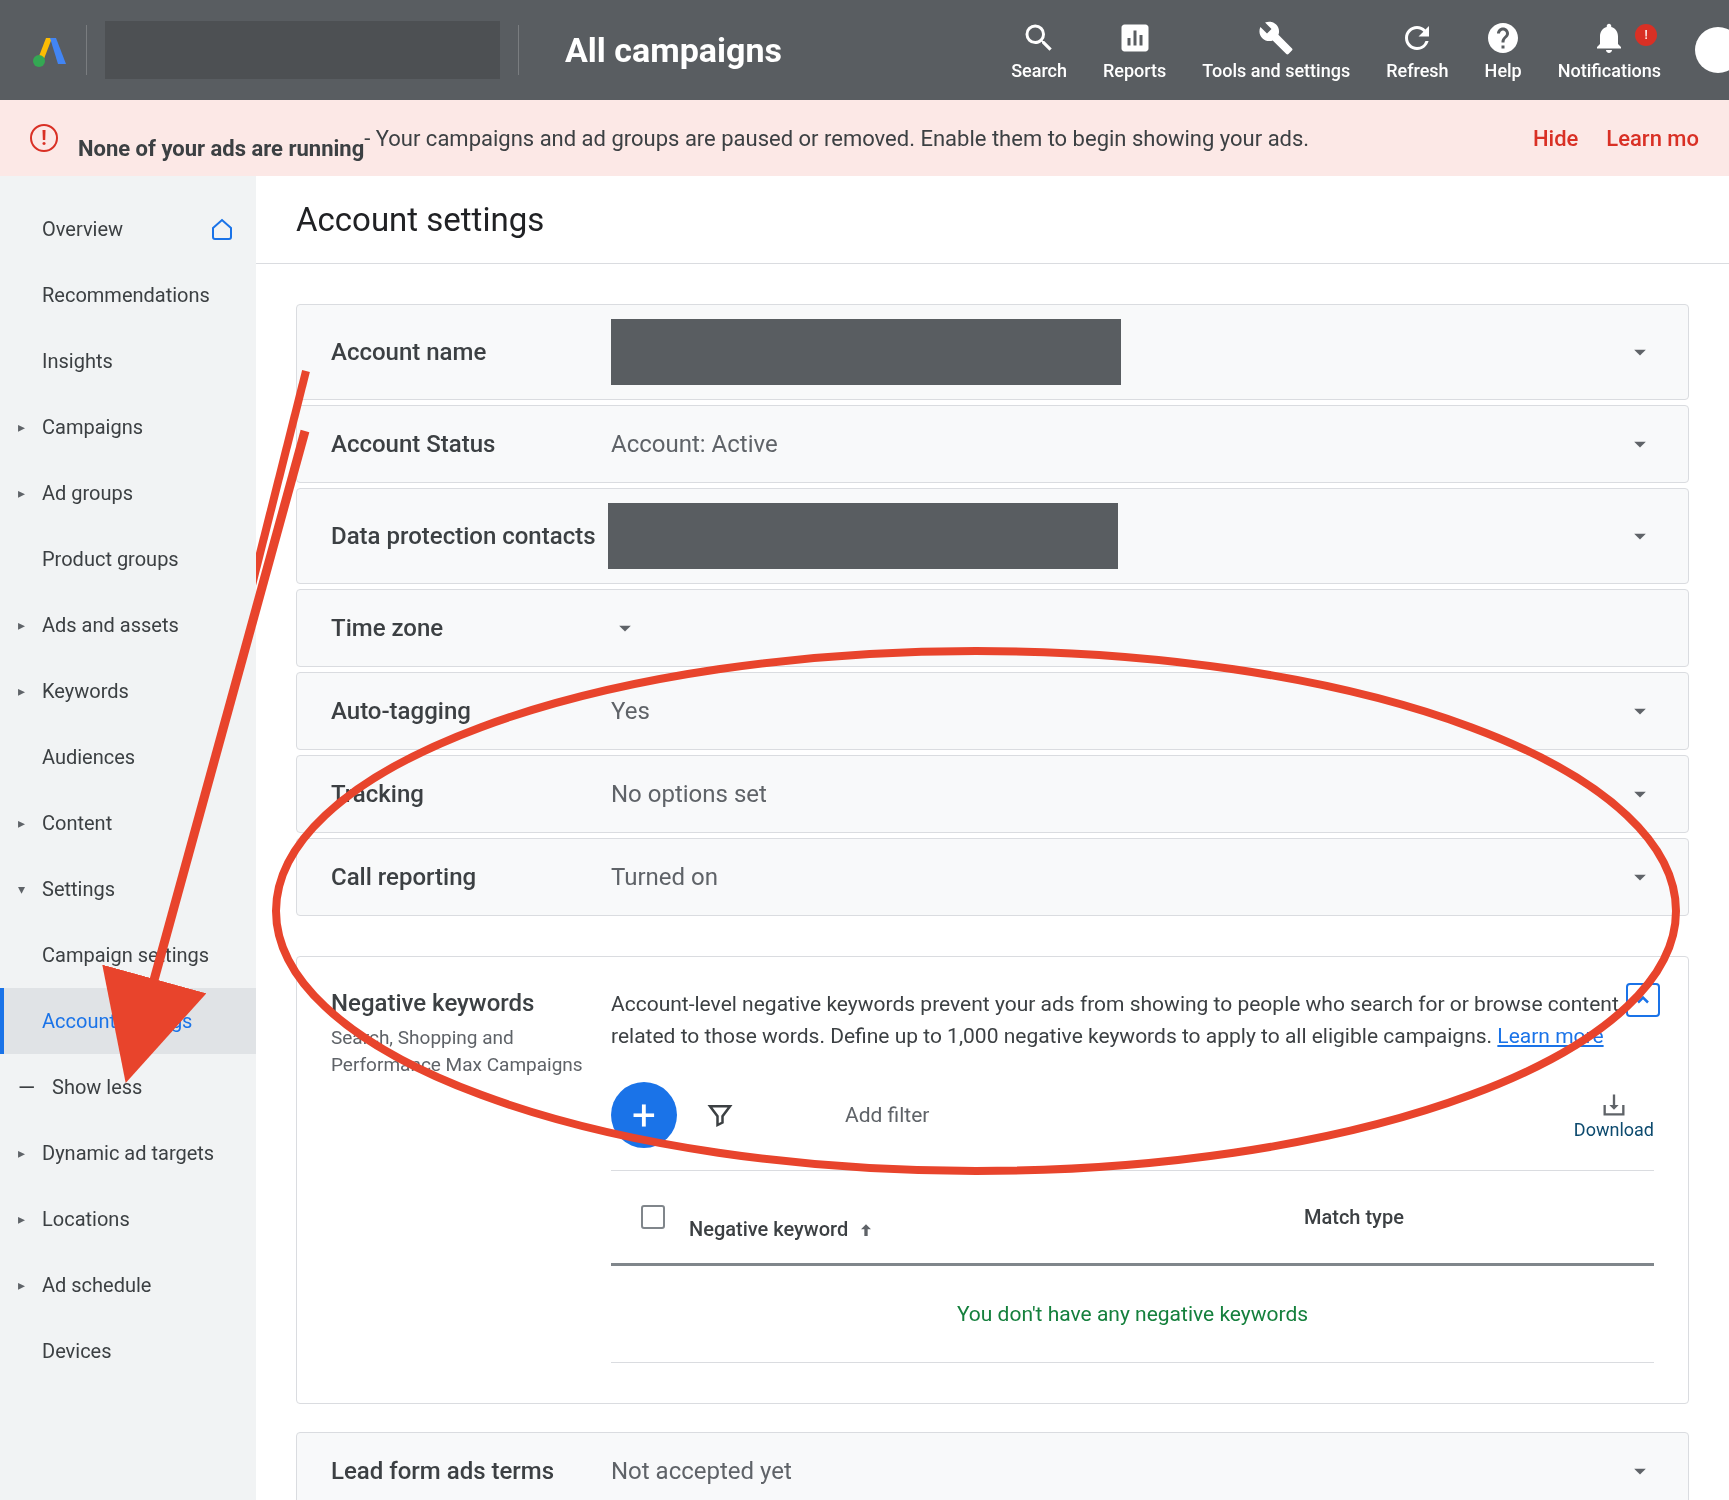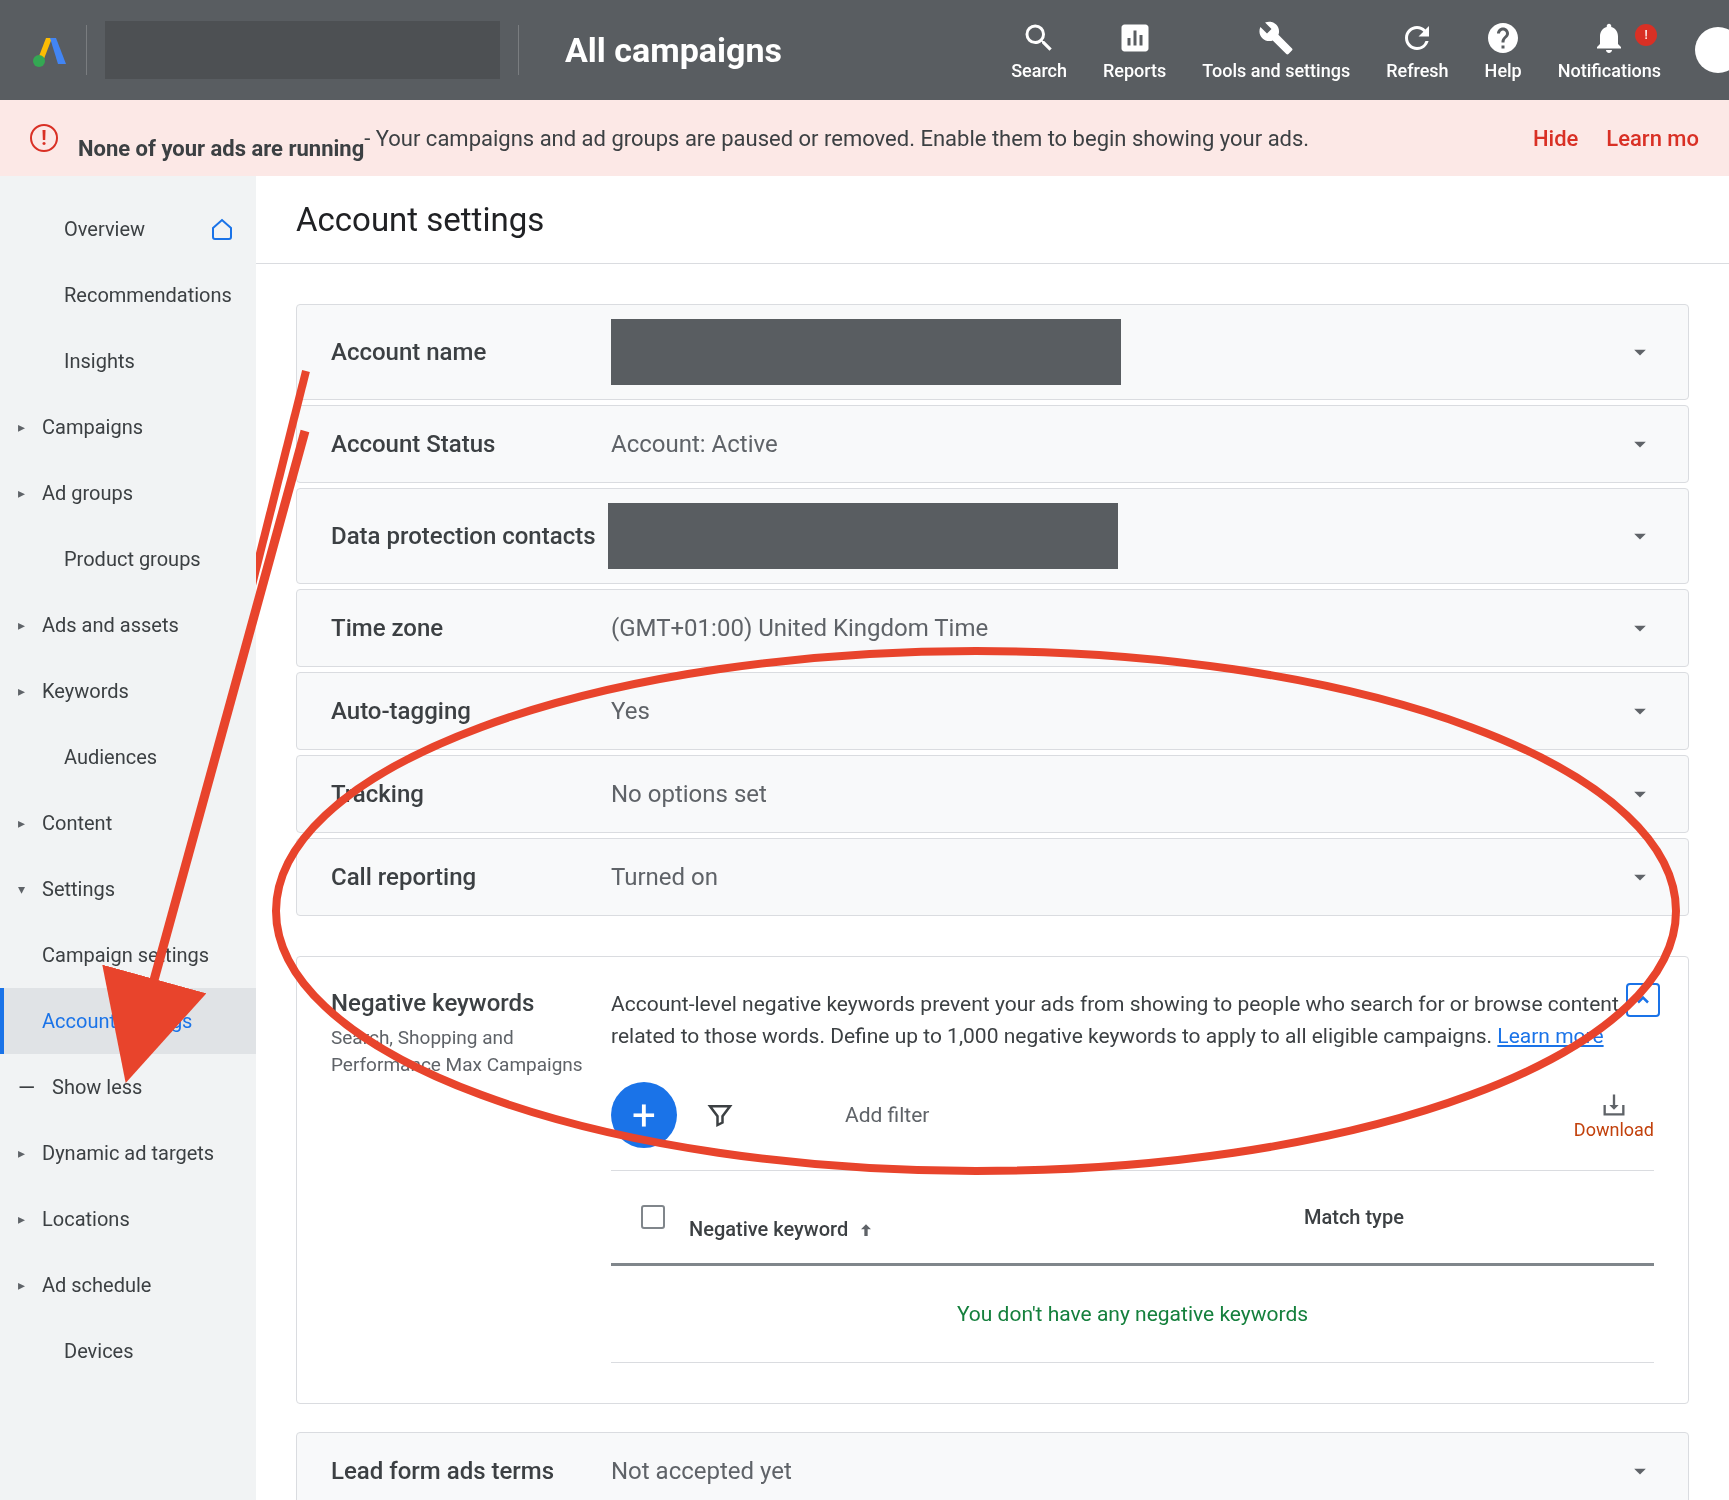--- a/index.html
+++ b/index.html
@@ -25,21 +25,21 @@
   .alert-normal { font-weight: 400; }
   .alert-spacer { flex: 1; }
   .alert-link { color: #d93025; font-weight: 500; cursor: pointer; margin-left: 28px; }
 
   
   .layout { display: flex; height: calc(1500px - 176px); }
 
   
   .sidebar { width: 256px; background: #f1f3f4; padding-top: 20px; font-size: 20px; color: #3c4043; position: relative; }
   .sidebar-item { height: 66px; display: flex; align-items: center; padding-left: 42px; cursor: pointer; position: relative; }
-  .sidebar-item.no-caret { padding-left: 64px; text-align: center; }
+  .sidebar-item.no-caret { padding-left: 42px; text-align: center; }
   .sidebar-item .caret { position: absolute; left: 18px; font-size: 14px; color: #5f6368; }
   .sidebar-item.expanded .caret::before { content: "▾"; }
   .sidebar-item:not(.expanded) .caret::before { content: "▸"; }
   .sidebar-item .home-icon { position: absolute; right: 22px; }
   .sidebar-sub { height: 66px; display: flex; align-items: center; padding-left: 42px; cursor: pointer; font-size: 20px; position: relative; }
   .sidebar-sub.active { background: #e0e3e6; color: #1a73e8; font-weight: 400; }
   .sidebar-sub.active::before { content:""; position:absolute; left:0; top:0; bottom:0; width:4px; background:#1a73e8; }
   .show-less { height: 66px; display: flex; align-items: center; padding-left: 52px; cursor: pointer; font-size: 20px; position: relative; }
   .show-less .minus { position: absolute; left: 18px; font-size: 22px; color: #3c4043; }
 
@@ -64,21 +64,21 @@
   .card-open-body { flex: 1; }
   .card-open-desc { font-size: 21px; color: #3c4043; line-height: 1.5; }
   .learn-link { color: #1a73e8; text-decoration: underline; cursor: pointer; }
   .collapse-btn { position: absolute; top: 26px; right: 28px; width: 34px; height: 34px; border: 2px solid #1a73e8; border-radius: 4px; display: flex; align-items: center; justify-content: center; color: #1a73e8; cursor: pointer; }
 
   .toolbar { display: flex; align-items: center; margin-top: 30px; border-bottom: 1px solid #dadce0; padding-bottom: 22px; }
   .add-btn { width: 66px; height: 66px; border-radius: 50%; background: #1a73e8; color: #fff; display: flex; align-items: center; justify-content: center; font-size: 42px; cursor: pointer; }
   .filter-icon { margin-left: 28px; cursor: pointer; }
   .add-filter { margin-left: 110px; color: #5f6368; font-size: 21px; cursor: pointer; }
   .toolbar-spacer { flex: 1; }
-  .download { display: flex; flex-direction: column; align-items: center; color: #c2410c; font-size: 18px; cursor: pointer; }
+  .download { display: flex; flex-direction: column; align-items: center; color: #0c4a6e; font-size: 18px; cursor: pointer; }
 
   .table-head { display: flex; align-items: center; padding: 22px 20px 22px 30px; border-bottom: 3px solid #80868b; font-size: 20px; font-weight: 500; color: #3c4043; }
   .th-check { margin-right: 24px; }
   .checkbox { width: 24px; height: 24px; border: 2px solid #80868b; border-radius: 3px; cursor: pointer; }
   .th-kw { flex: 1; display: flex; align-items: flex-end; gap: 8px; margin-top: 24px; }
   .th-match { width: 330px; }
   .empty-row { text-align: center; padding: 36px 0; color: #15803d; font-size: 21px; border-bottom: 1px solid #dadce0; }
 
   
   .annotation { position: absolute; top: 0; left: 0; pointer-events: none; }
@@ -257,21 +257,20 @@
           </div>
         <div class="card-chevron">
             <svg width="28" height="28" viewBox="0 0 24 24" fill="#5f6368">
               <path d="M7 10l5 5 5-5z"></path>
             </svg>
           </div>
       </div>
 
       <div class="card-row">
         <div class="card-label">Time zone</div>
-        <div class="card-value">(GMT+01:00) United Kingdom Time</div>
         <div class="card-chevron">
             <svg width="28" height="28" viewBox="0 0 24 24" fill="#5f6368">
               <path d="M7 10l5 5 5-5z"></path>
             </svg>
           </div>
       </div>
 
       <div class="card-row">
         <div class="card-label">Auto-tagging</div>
         <div class="card-value">Yes</div>

